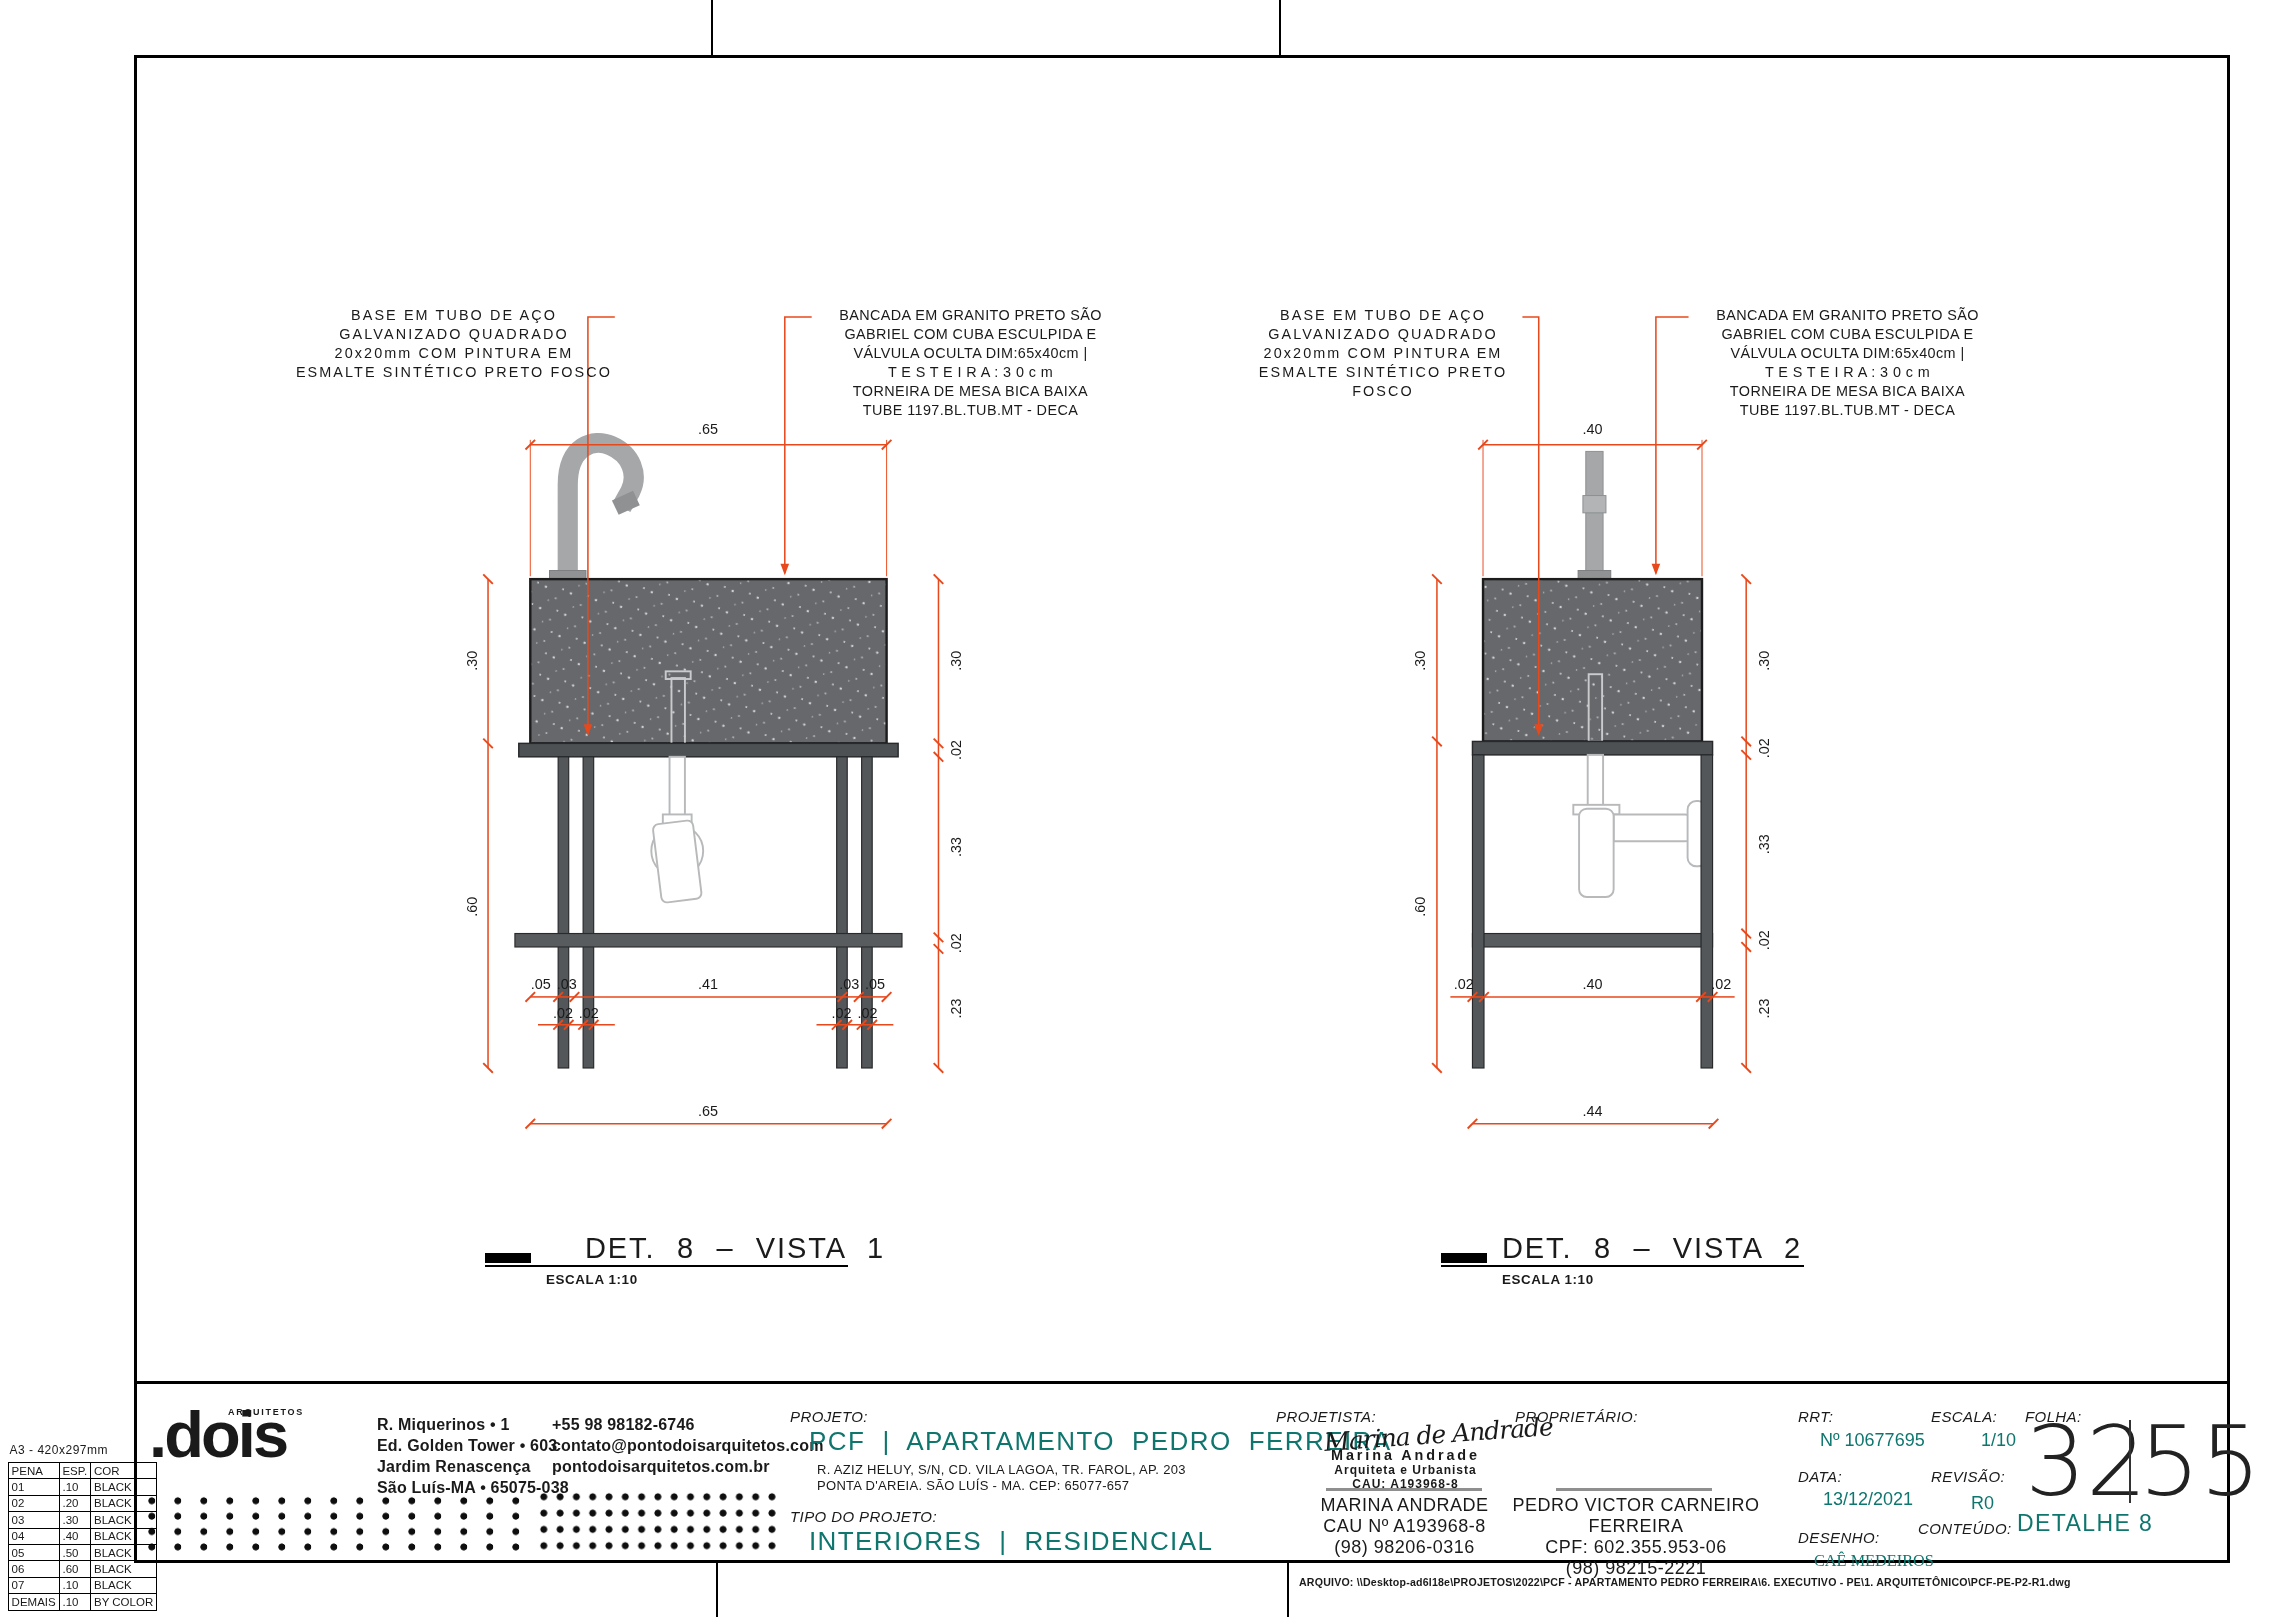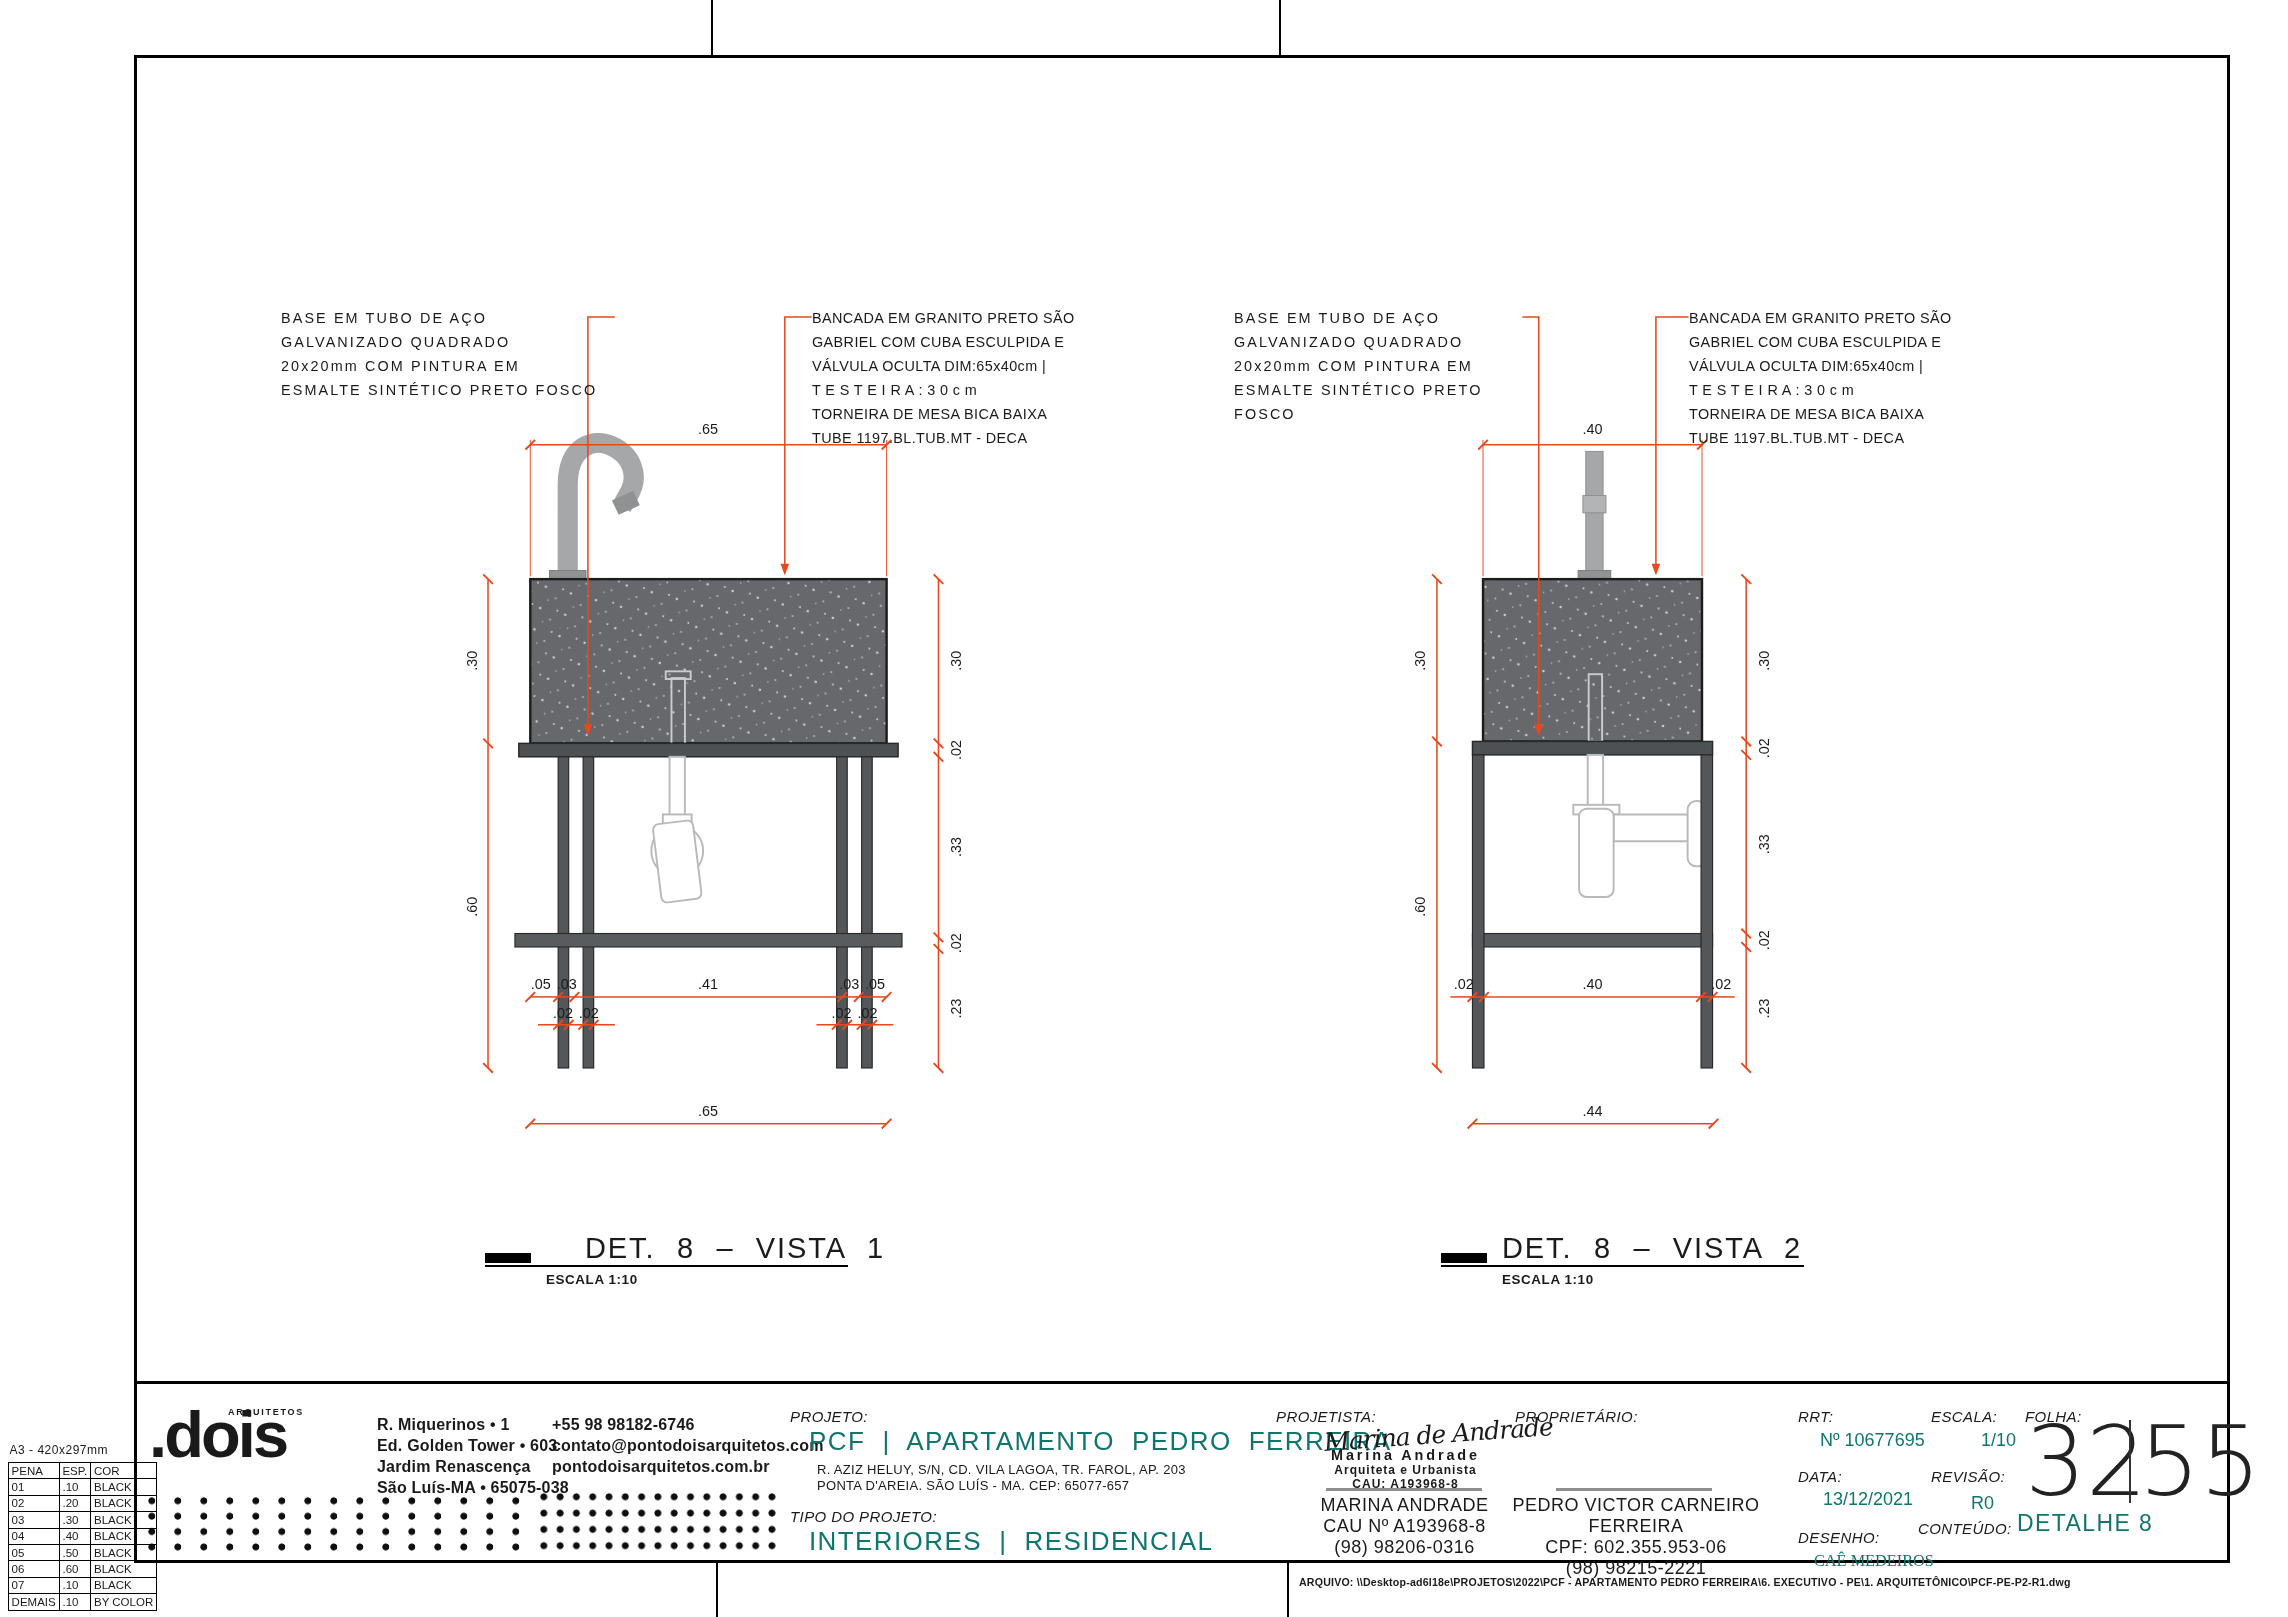--- a/index.html
+++ b/index.html
@@ -5,21 +5,21 @@
   html,body{margin:0;padding:0;background:#fff;}
   body{width:2288px;height:1618px;position:relative;overflow:hidden;
        font-family:"Liberation Sans",sans-serif;color:#1a1a1a;}
   .abs{position:absolute;}
   .pre{white-space:pre-line;}
   
   .sheet-border{left:134px;top:55px;width:2096px;height:1508px;border:3.8px solid #000;box-sizing:border-box;}
   .tb-topline{left:136px;top:1381px;width:2092px;height:2.9px;background:#000;}
   .cropmark{width:1.9px;background:#000;}
   
-  .note{font-size:14.4px;line-height:24px;letter-spacing:0.4px;}
+  .note{font-size:14.4px;line-height:19px;letter-spacing:0.4px;text-align:center;}
   .note.wide{letter-spacing:2.1px;}
   
   .vt-bar{width:46px;height:9.6px;background:#000;}
   .vt-title{font-size:29px;letter-spacing:1.9px;word-spacing:11.5px;color:#1b1b1b;}
   .vt-underline{height:1.9px;background:#000;}
   .vt-escala{font-size:13.4px;font-weight:bold;letter-spacing:0.6px;}
   
   .lbl{font-size:15px;letter-spacing:0.4px;font-style:italic;}
   .cad{color:#0f766e;}
   .big-cad{font-size:26px;letter-spacing:1.4px;word-spacing:8.6px;}

